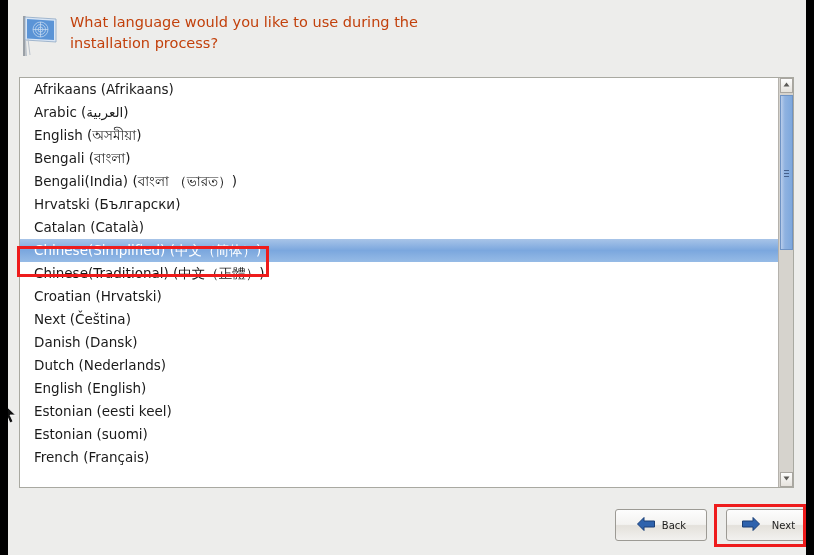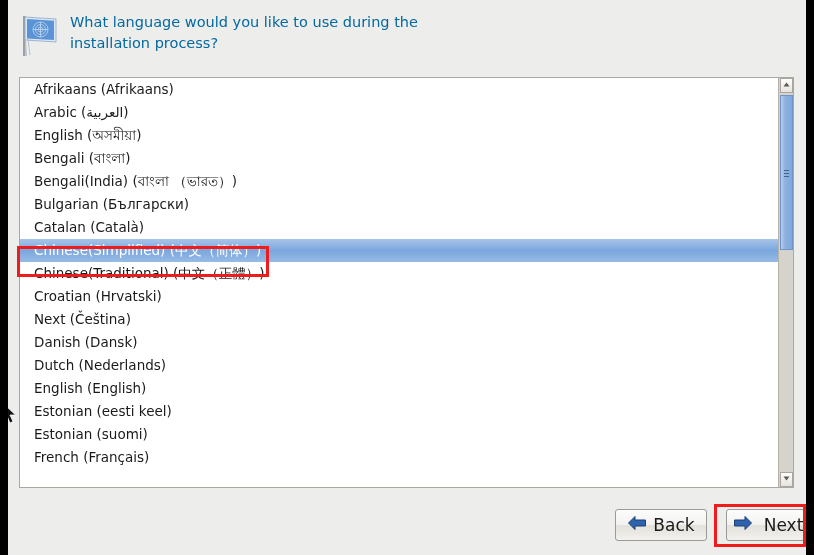--- a/index.html
+++ b/index.html
@@ -39,21 +39,21 @@
     width: 46px;
     height: 48px;
   }
   #header-text {
     position: absolute;
     left: 62px;
     top: 12px;
     width: 400px;
     font-size: 14.5px;
     line-height: 21px;
-    color: #0369a1;
+    color: #c2410c;
     white-space: pre-line;
   }
 
   
   #language-listbox {
     position: absolute;
     left: 11px;
     top: 77px;
     width: 775px;
     height: 411px;
@@ -139,21 +139,21 @@
     position: absolute;
     height: 32px;
     background: linear-gradient(to bottom, #fdfdfd 0%, #f3f2f0 48%, #e4e1db 52%, #f2f1ef 100%);
     border: 1px solid #9c9a94;
     border-radius: 3px;
     box-sizing: border-box;
     display: flex;
     align-items: center;
     justify-content: center;
     gap: 6px;
-    font-size: 17px;
+    font-size: 10px;
     color: #1a1a1a;
   }
   #back-button { left: 607px; top: 509px; width: 92px; }
   #next-button { left: 718px; top: 509px; width: 84px; gap: 11px; }
 
   
   .annotation-box {
     position: absolute;
     border: 3px solid #ee1c1c;
     box-sizing: border-box;
@@ -207,21 +207,21 @@
   </div>
 
   <div id="language-listbox">
 
     <ul id="language-list">
       <li class="language-row">Afrikaans (Afrikaans)</li>
       <li class="language-row">Arabic (العربية)</li>
       <li class="language-row">English (অসমীয়া)</li>
       <li class="language-row">Bengali (বাংলা)</li>
       <li class="language-row">Bengali(India) (বাংলা （ভারত）)</li>
-      <li class="language-row">Bulgarian (Български)</li>
+      <li class="language-row">Hrvatski (Български)</li>
       <li class="language-row">Catalan (Català)</li>
       <li class="language-row selected">Chinese(Simplified) (中文（简体）)</li>
       <li class="language-row">Chinese(Traditional) (中文（正體）)</li>
       <li class="language-row">Croatian (Hrvatski)</li>
       <li class="language-row">Next (Čeština)</li>
       <li class="language-row">Danish (Dansk)</li>
       <li class="language-row">Dutch (Nederlands)</li>
       <li class="language-row">English (English)</li>
       <li class="language-row">Estonian (eesti keel)</li>
       <li class="language-row">Estonian (suomi)</li>

